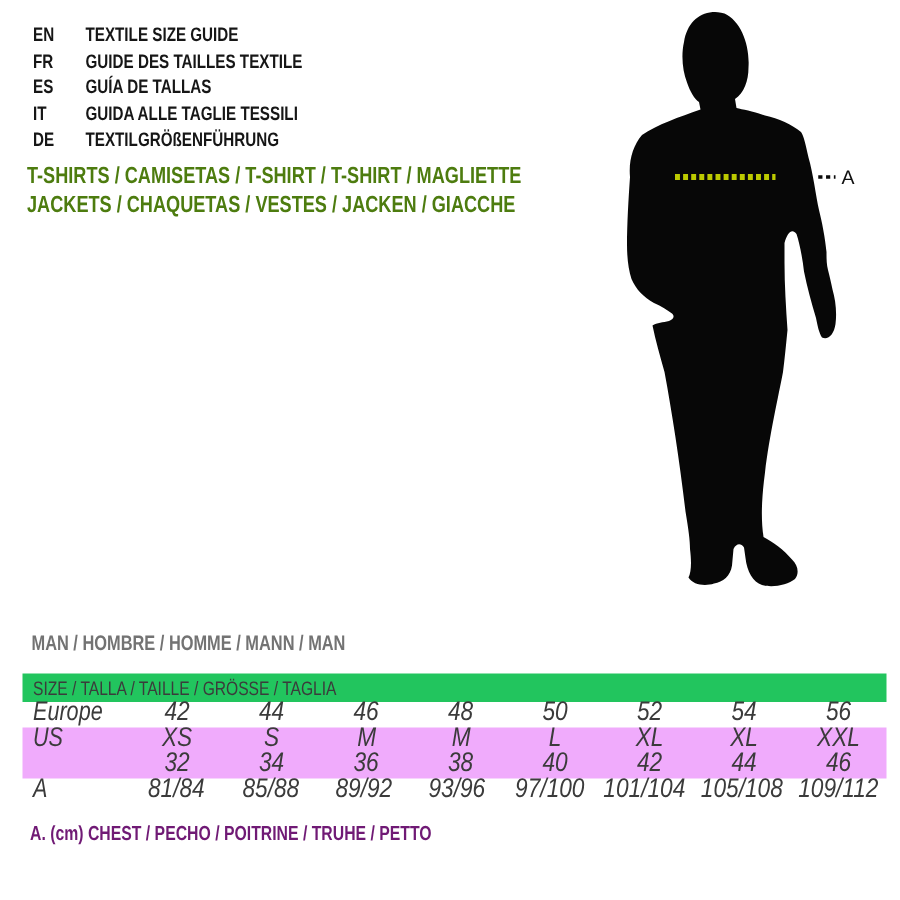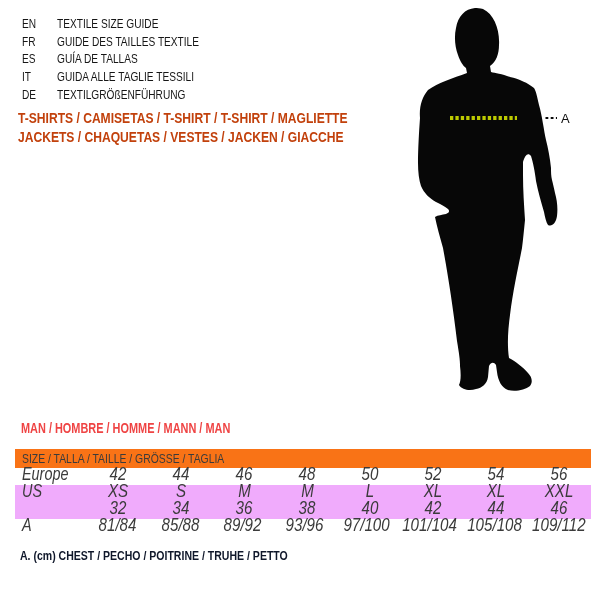--- a/index.html
+++ b/index.html
@@ -8,44 +8,44 @@
     font-family:"Liberation Sans","DejaVu Sans",sans-serif;overflow:hidden;
   }
   .abs{position:absolute;}
   
   .c{display:inline-block;transform:scaleX(0.78);transform-origin:0 50%;white-space:nowrap;}
   .ch{display:inline-block;transform:scaleX(0.80);transform-origin:0 50%;white-space:nowrap;}
   .cc{display:inline-block;transform:scaleX(0.84);transform-origin:50% 50%;white-space:nowrap;}
 
   
   .lang-block{left:22px;top:15px;color:#161616;}
-  .lang-row{display:flex;height:17.6px;align-items:center;font-size:13px;font-weight:normal;}
+  .lang-row{display:flex;height:17.6px;font-size:13px;font-weight:bold;}
   .lang-code{width:35px;flex:0 0 35px;}
   
-  .garment-block{left:18px;top:109px;color:#c2410c;}
+  .garment-block{left:18px;top:109px;color:#4d7c0f;}
   .garment-line{height:18.5px;font-size:15.5px;font-weight:bold;}
 
   
   .figure-wrap{left:395px;top:0;width:205px;height:400px;}
   .figure-wrap svg{display:block;width:205px;height:400px;}
 
   
-  .man-title{left:21px;top:420px;font-size:14px;font-weight:bold;color:#ef4444;}
+  .man-title{left:21px;top:420px;font-size:14px;font-weight:bold;color:#737373;}
 
   
   .size-table{left:15px;top:449px;width:576px;color:#3b3b3b;}
-  .t-headerbar{height:18.5px;background:#f97316;display:flex;align-items:center;
+  .t-headerbar{height:18.5px;background:#22c55e;display:flex;align-items:center;
     padding-left:7px;box-sizing:border-box;font-size:13px;}
   .t-row{display:flex;height:17px;align-items:flex-end;font-size:18px;font-style:italic;}
   .t-row.shade{background:#f0abfc;}
   .t-label{flex:0 0 72px;width:72px;padding-left:7px;box-sizing:border-box;text-align:left;}
   .t-cell{flex:1 1 0;text-align:center;}
 
   
-  .footnote{left:20px;top:548px;font-size:13.5px;font-weight:bold;color:#0f172a;}
+  .footnote{left:20px;top:548px;font-size:13.5px;font-weight:bold;color:#701a75;}
 </style>
 </head>
 <body>
 
 <div class="abs lang-block">
   <div class="lang-row">
     <span class="lang-code"><span class="c">EN</span></span>
     <span class="c">TEXTILE SIZE GUIDE</span>
   </div>
   <div class="lang-row">

